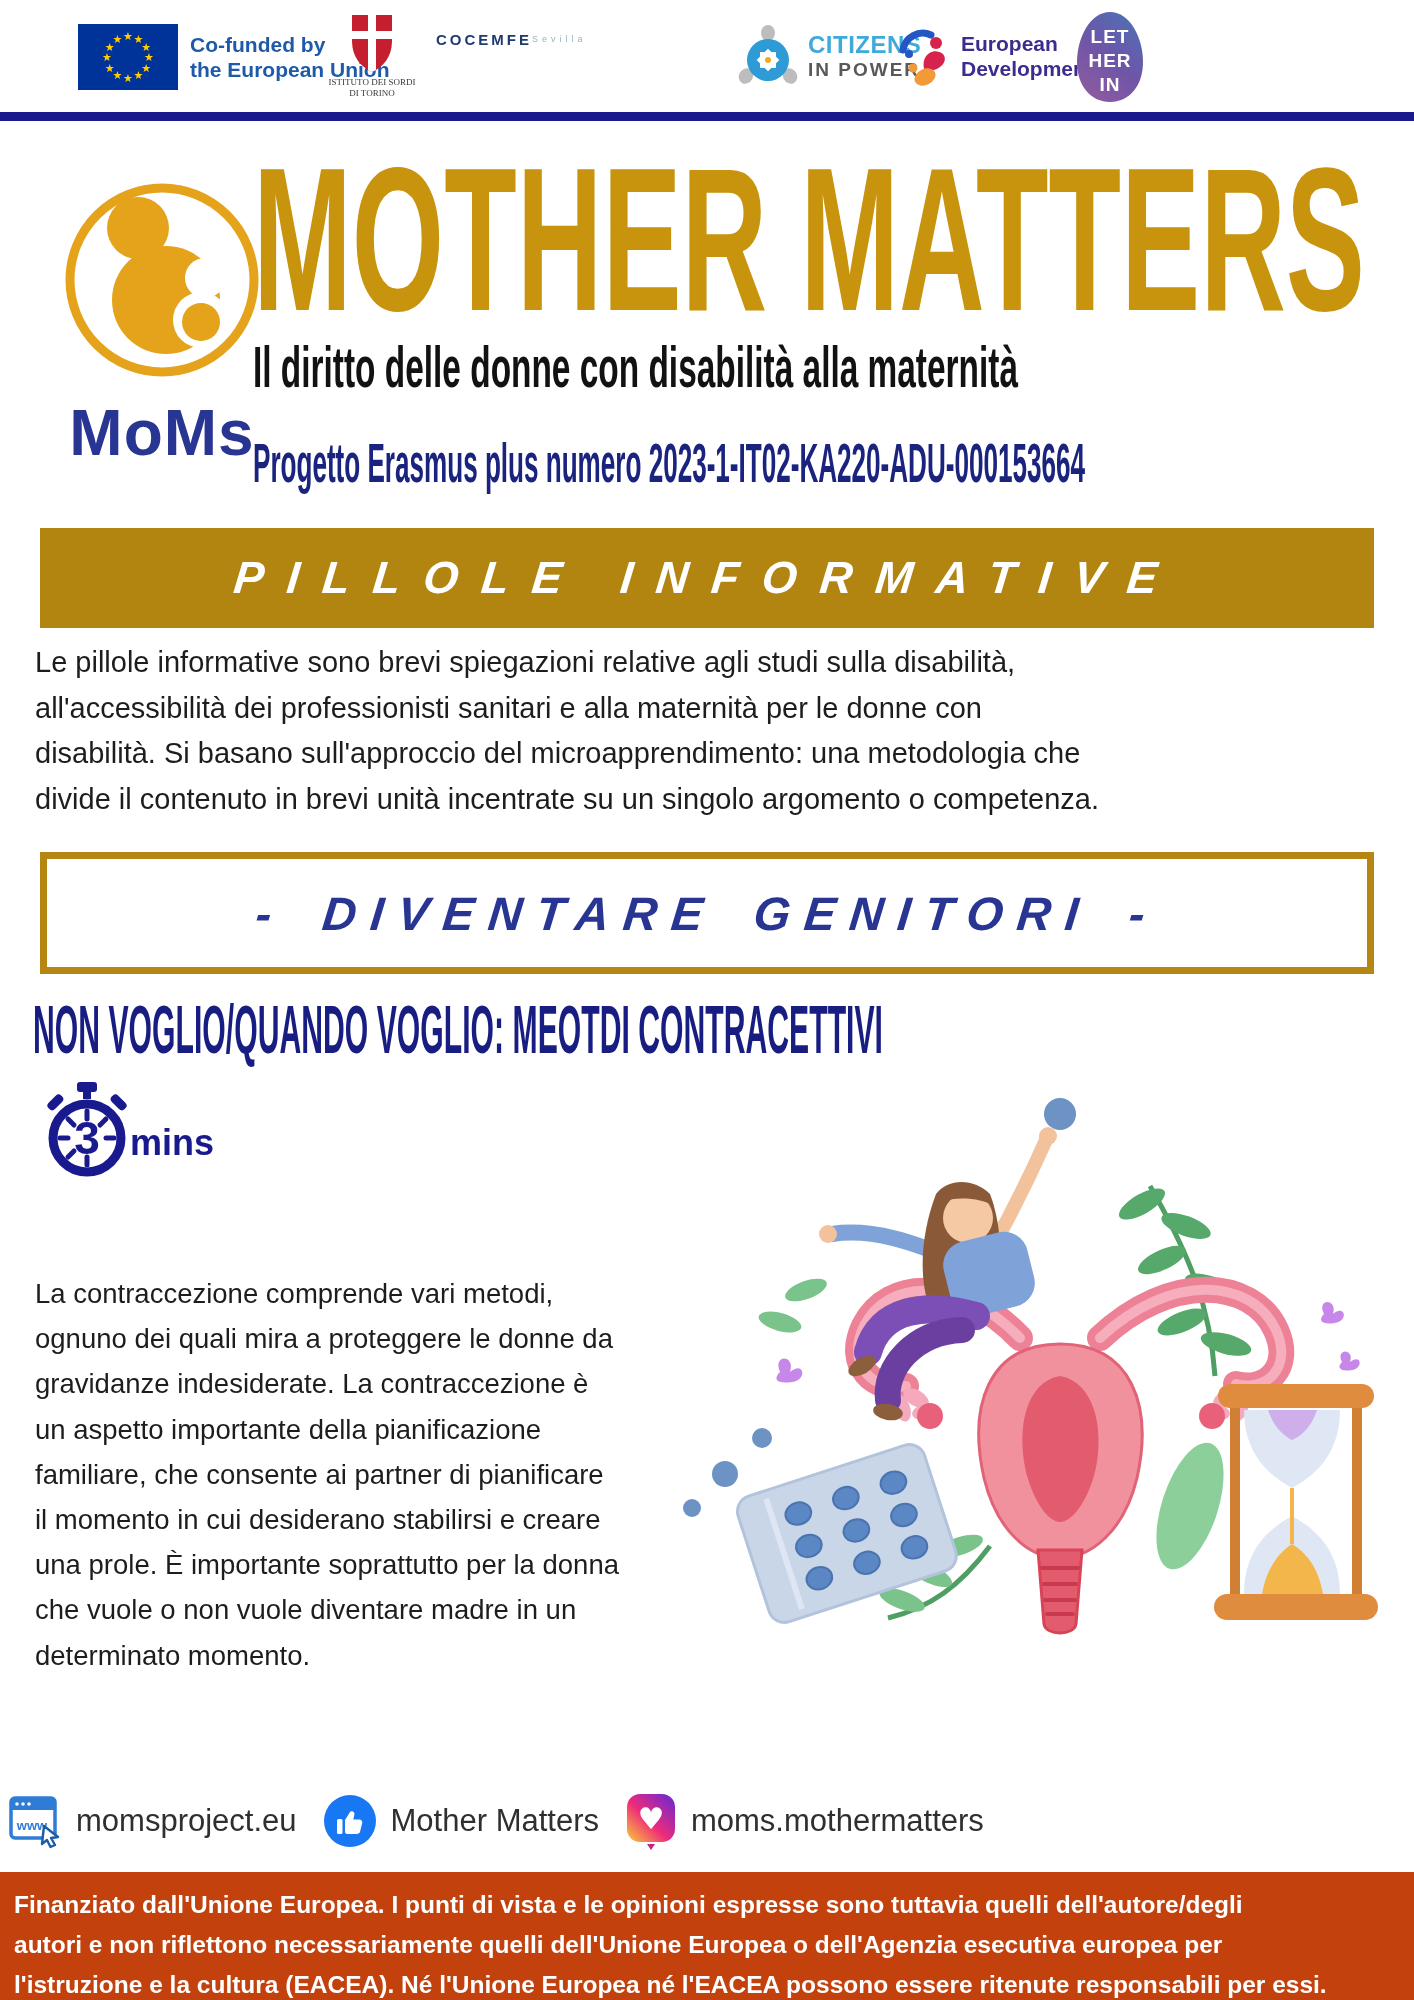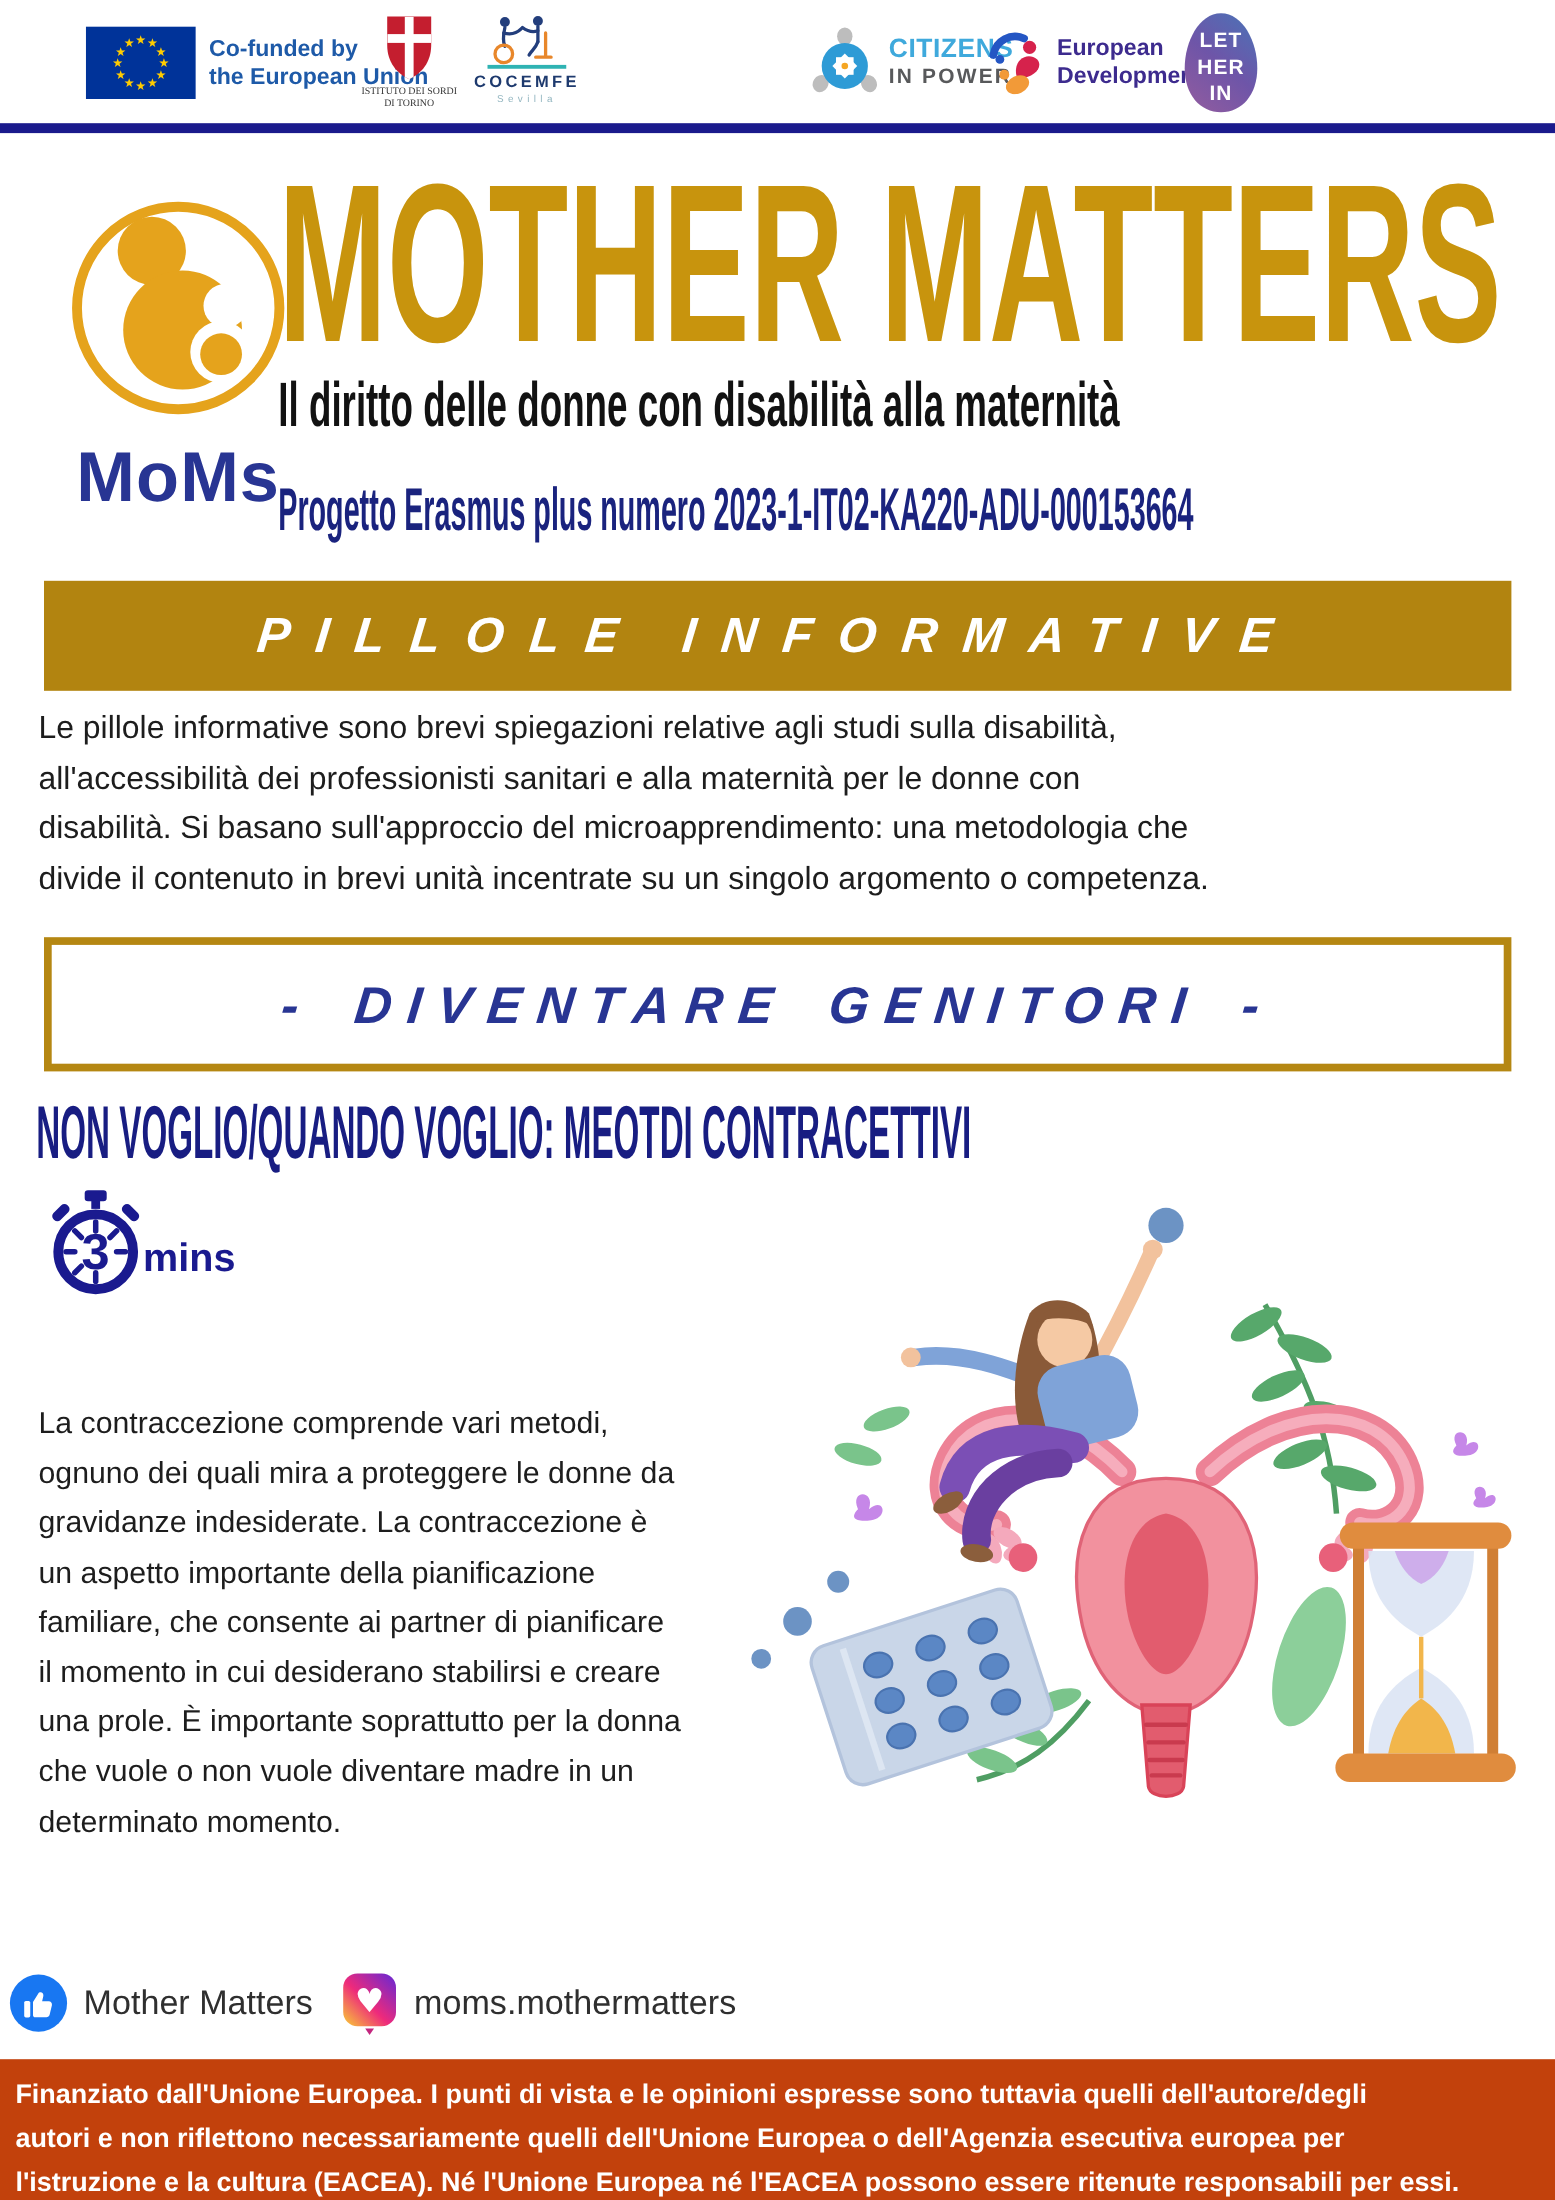--- a/index.html
+++ b/index.html
@@ -5,21 +5,21 @@
   html,body{margin:0;padding:0;background:#ffffff;}
   .page{position:relative;width:1414px;height:2000px;background:#fff;overflow:hidden;
         font-family:"Liberation Sans",sans-serif;}
 
   
   .logos{position:absolute;left:0;top:0;width:1414px;height:112px;background:#fff;}
   .logo{position:absolute;display:flex;align-items:center;}
   .eu-text{margin-left:12px;color:#1E5AA8;font-weight:bold;font-size:21px;line-height:25px;}
   .sordi{flex-direction:column;align-items:center;}
   .sordi-caption{font-family:"Liberation Serif",serif;font-size:9px;color:#3a3a3a;text-align:center;line-height:11px;margin-top:3px;}
-  .cocemfe{flex-direction:column;align-items:center;}
+  .cocemfe{flex-direction:row;align-items:center;}
   .cocemfe-name{color:#1E3A6E;font-weight:bold;font-size:15px;letter-spacing:3px;margin-top:2px;}
   .cocemfe-sub{color:#93B6C0;font-size:9px;letter-spacing:4px;margin-top:2px;}
   .cip-text{margin-left:10px;line-height:1;}
   .cip-l1{color:#3FA9DC;font-weight:bold;font-size:24px;letter-spacing:.5px;}
   .cip-l2{color:#58595B;font-weight:bold;font-size:19px;letter-spacing:2px;margin-top:3px;}
   .eudev-text{margin-left:10px;color:#3D2B8E;font-weight:bold;font-size:21px;line-height:25px;}
 
   .navy-rule{position:absolute;left:0;top:112px;width:1414px;height:9px;background:#1A1A8C;}
 
   
@@ -365,20 +365,32 @@
           <ellipse cx="226" cy="492" rx="13" ry="11"></ellipse>
           <ellipse cx="276" cy="492" rx="13" ry="11"></ellipse>
         </g>
       </g>
     </svg>
   </div>
 
 
   <div class="social-row">
 
+    <div class="social-item">
+      <svg width="54" height="56" viewBox="0 0 54 56">
+        <rect x="3" y="5" width="44" height="40" rx="4" fill="#fff" stroke="#2F7CD6" stroke-width="3.5"></rect>
+        <path d="M3 9 a4 4 0 0 1 4 -4 h36 a4 4 0 0 1 4 4 v8 H3 Z" fill="#2F7CD6"></path>
+        <circle cx="9" cy="11" r="1.8" fill="#fff"></circle>
+          <circle cx="15" cy="11" r="1.8" fill="#fff"></circle>
+          <circle cx="21" cy="11" r="1.8" fill="#fff"></circle>
+        <text x="24" y="37" font-size="13" font-weight="bold" fill="#2F7CD6" text-anchor="middle" font-family="Liberation Sans,sans-serif">www</text>
+        <path d="M36 33 L50 44 L43 45 L47 52 L42.5 54 L39 47 L34 51 Z" fill="#fff" stroke="#1B5EA8" stroke-width="2.4" stroke-linejoin="round"></path>
+      </svg>
+      <span class="label">momsproject.eu</span>
+    </div>
 
     <div class="social-item">
       <svg width="54" height="54" viewBox="0 0 54 54">
         <circle cx="27" cy="27" r="26" fill="#1877F2"></circle>
         <rect x="14" y="25" width="5.5" height="15" rx="1.5" fill="#fff"></rect>
         <path d="M22 38 c0 1.1 .9 1.9 2 1.9 h10.2 c1.4 0 2.6 -1 2.9 -2.3 l2.1 -8.7 c.4 -1.8 -1 -3.5 -2.9 -3.5 h-6 l1.1 -4.9 c.3 -1.5 -.6 -3 -2.1 -3.3 -1 -.2 -2.1 .3 -2.6 1.2 L22 26 Z" fill="#fff"></path>
       </svg>
       <span class="label">Mother Matters</span>
     </div>
 

